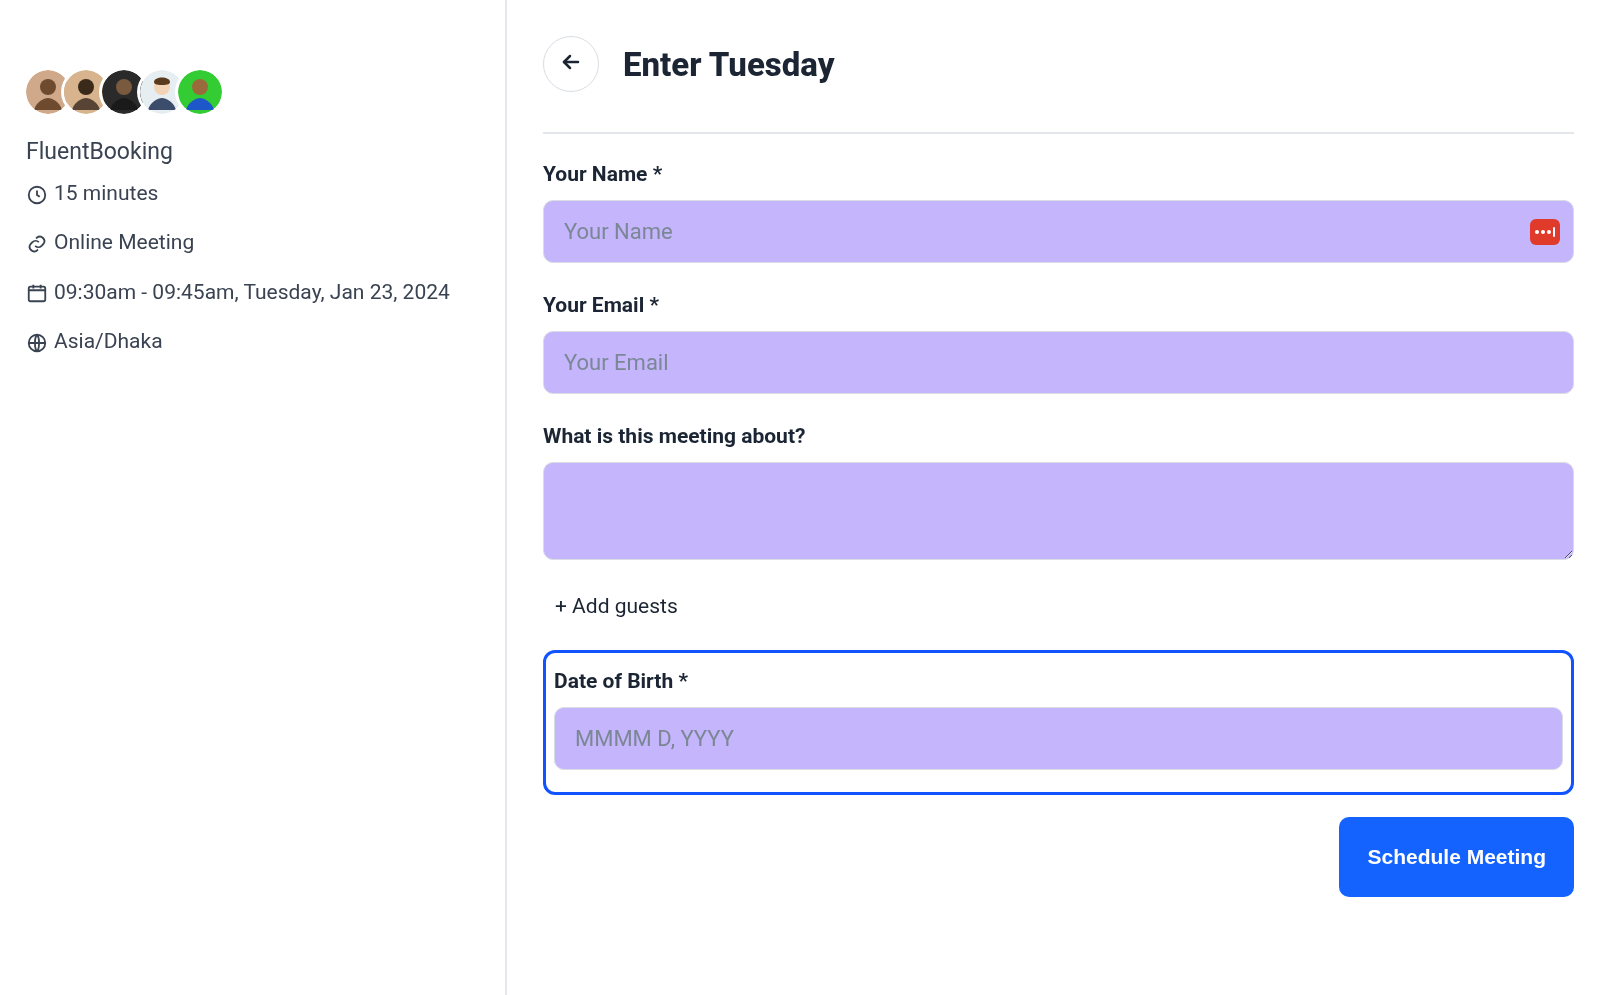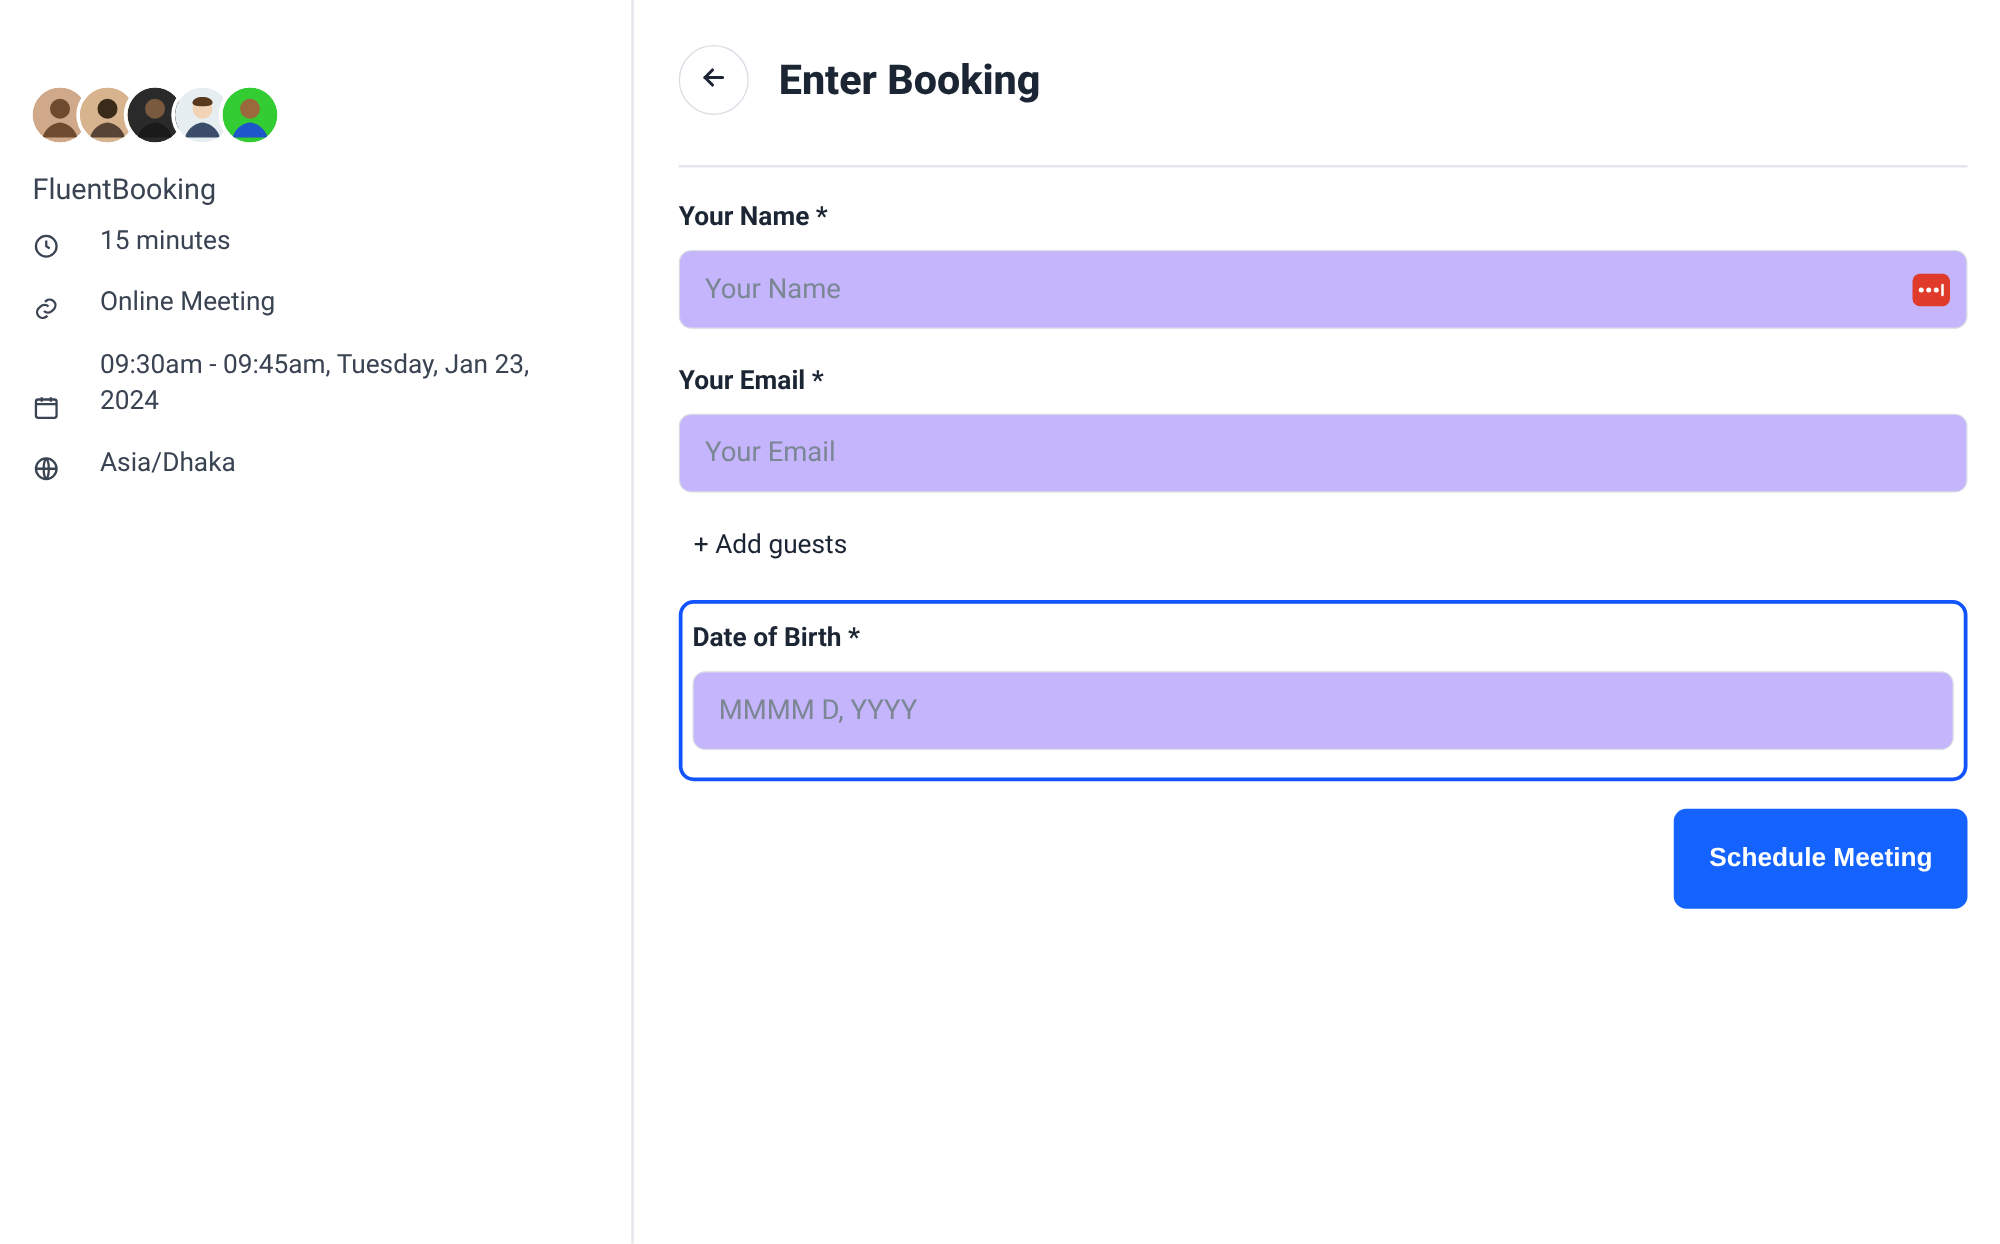--- a/index.html
+++ b/index.html
@@ -26,21 +26,21 @@
   .avatars { display:flex; margin-bottom:24px; }
   .avatars svg { width:44px; height:44px; border-radius:50%; display:block;
                  box-shadow:0 0 0 3px #fff; }
   .avatars > span + span { margin-left:-6px; }
 
   .org-name { font-size:23px; color:var(--text-mid); margin:2px 0 14px 0; }
   .page-title { font-size:39px; font-weight:800; color:var(--text-dark);
                 line-height:1.1; margin:0 0 34px 0; }
 
   .meta { list-style:none; padding:0; margin:0; }
-  .meta li { display:flex; align-items:flex-end; gap:32px; margin:0 0 20px 0;
+  .meta li { display:flex; align-items:center; gap:6px; margin:0 0 20px 0;
              font-size:21px; color:var(--text-mid); line-height:1.4; }
   .meta .ico { flex:0 0 22px; height:22px; margin-top:2px; color:var(--text-mid); }
 
   
   .right { flex:1 1 auto; padding:36px 26px 0 36px; }
 
   .header-row { display:flex; align-items:center; gap:24px; margin-bottom:40px; }
   .back-btn { width:56px; height:56px; border:1px solid var(--border);
               border-radius:28px; background:#fff; display:flex;
               align-items:center; justify-content:center; cursor:pointer; }
@@ -162,21 +162,21 @@
 <div class="right">
   <div class="header-row">
     <div class="back-btn">
       <span>
         <svg width="24" height="24" viewBox="0 0 24 24" fill="none" stroke="#1b2533" stroke-width="2.5" stroke-linecap="round" stroke-linejoin="round">
             <path d="M19 12H5"></path>
             <path d="M11 18l-6-6 6-6"></path>
           </svg>
       </span>
     </div>
-    <div class="form-title">Enter Booking</div>
+    <div class="form-title">Enter Tuesday</div>
   </div>
 
   <hr class="sep">
 
   <div class="field">
     <div class="field-label">Your Name *</div>
     <div class="name-wrap">
       <input type="text" class="text-input" placeholder="Your Name" style="">
       <div class="pw-badge">
         <span class="dot"></span>
@@ -185,20 +185,24 @@
           <span class="bar"></span>
       </div>
     </div>
   </div>
 
   <div class="field">
     <div class="field-label">Your Email *</div>
     <input type="email" class="text-input" placeholder="Your Email" style="">
   </div>
 
+  <div class="field">
+    <div class="field-label">What is this meeting about?</div>
+    <textarea class="textarea-input" style=""></textarea>
+  </div>
 
   <div class="add-guests">+ Add guests</div>
 
   <div class="highlight-box">
     <div class="field" style="margin-bottom:0;">
       <div class="field-label">Date of Birth *</div>
       <input type="text" class="text-input" placeholder="MMMM D, YYYY" style="">
     </div>
   </div>
 

